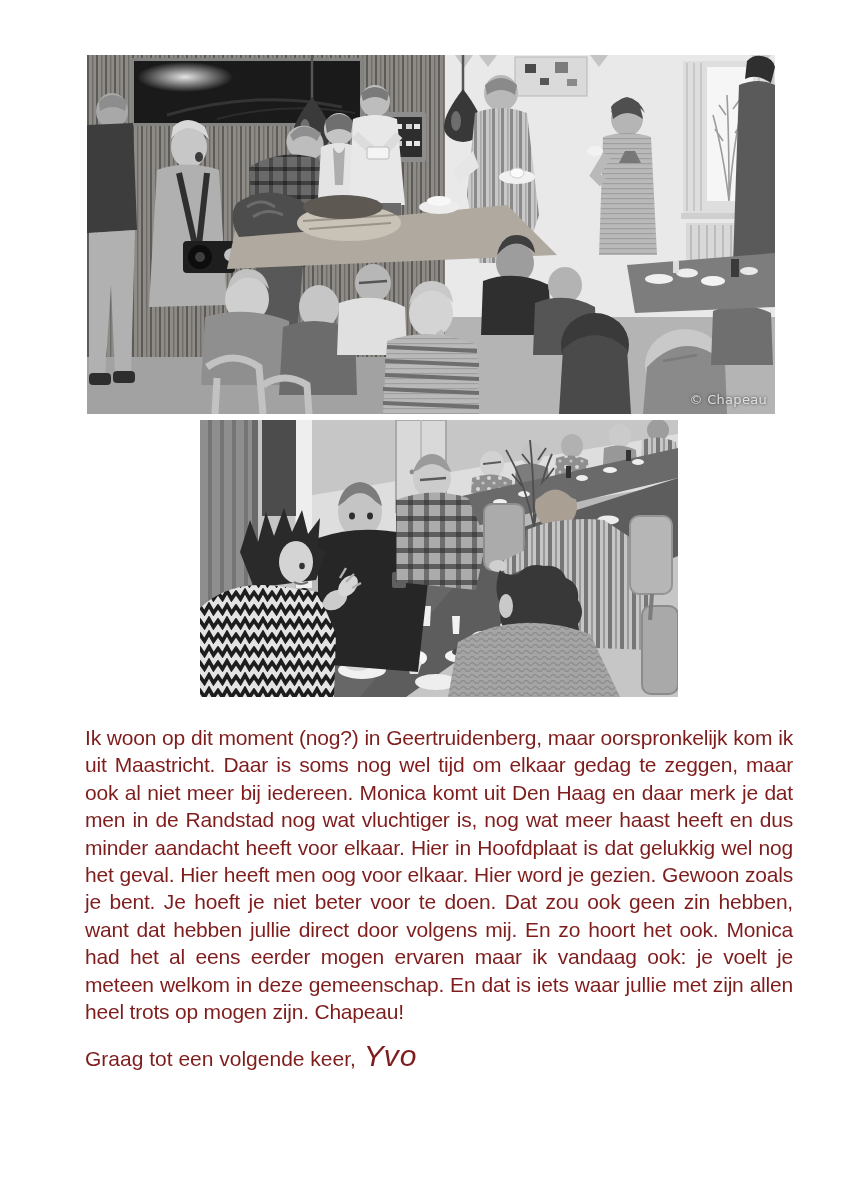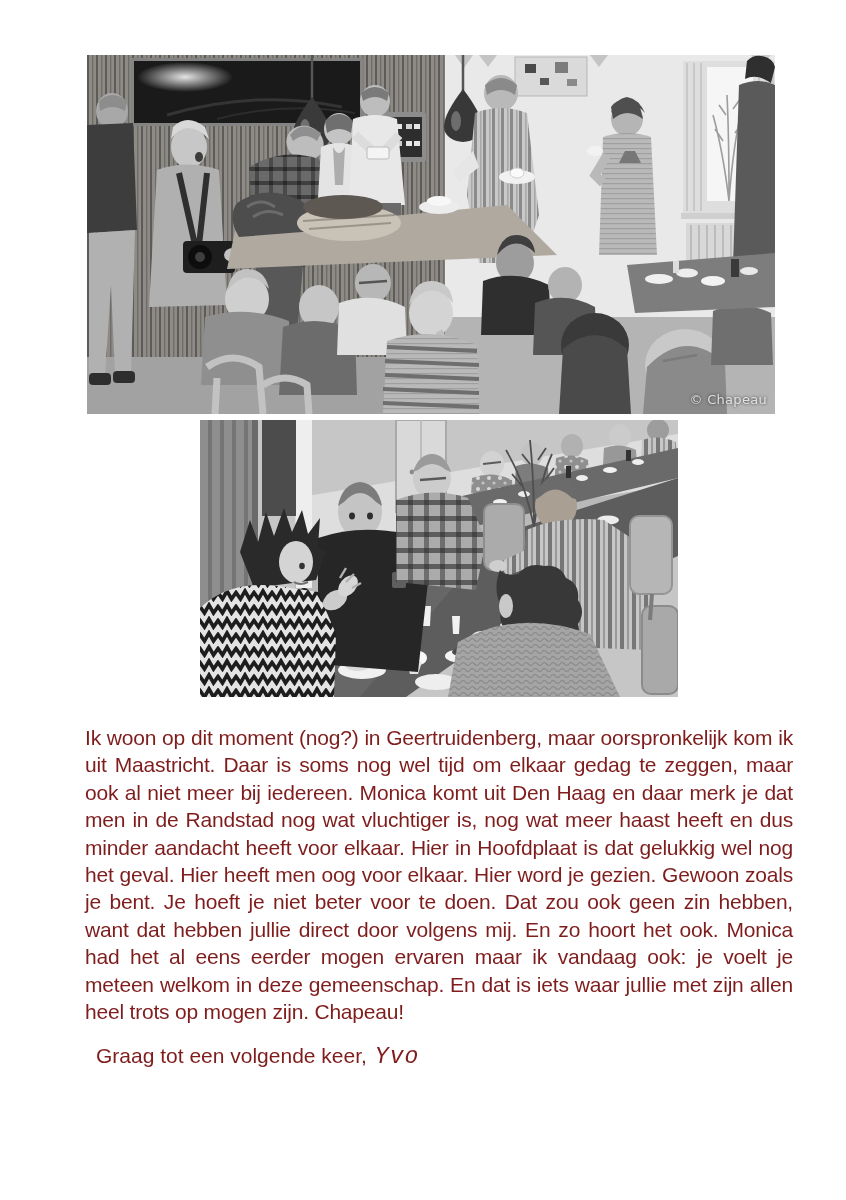--- a/index.html
+++ b/index.html
@@ -16,24 +16,24 @@
     position:absolute; right:8px; bottom:7px;
     font-size:13px; color:rgba(242,242,242,0.85);
     text-shadow:0 0 3px rgba(20,20,20,0.8);
     font-family:"DejaVu Sans", sans-serif; letter-spacing:0.3px;
   }
   .text-block { position:absolute; left:85px; top:724px; width:708px; color:#7f1d1d; }
   .main-paragraph {
     font-size:21px; line-height:27.4px; text-align:justify;
     letter-spacing:-0.2px;
   }
-  .closing-line { margin-top:17px; font-size:21px; line-height:27px; display:flex; align-items:baseline; gap:8px;margin-left:11px; }
+  .closing-line { margin-top:17px; font-size:21px; line-height:27px; display:flex; align-items:baseline; gap:8px; }
   .signature {
-    font-family:Liberation Mono, monospace; font-style:italic;
-    font-size:23px; letter-spacing:1px;
+    font-family:Liberation Sans, sans-serif; font-style:italic;
+    font-size:30px; letter-spacing:1px;
   }
 </style>
 </head>
 <body>
 
 <div class="page">
 
   <div class="photo photo-top">
     <svg viewBox="0 0 688 359" preserveAspectRatio="none">
       <defs>

